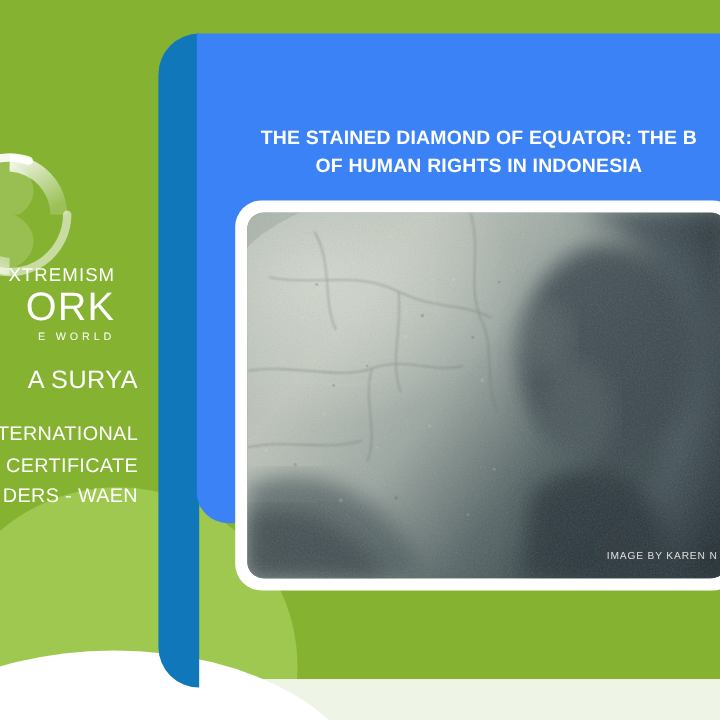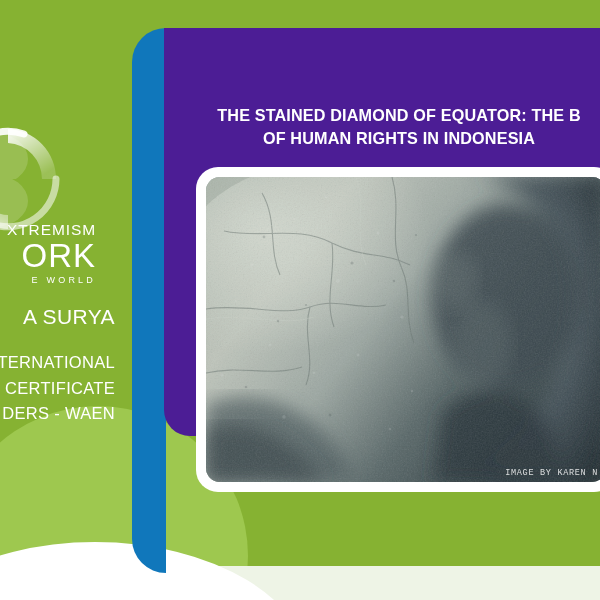--- a/index.html
+++ b/index.html
@@ -133,21 +133,21 @@
     border-radius: 34px 0 0 34px;
   }
 
   
   #content-panel {
     position: absolute;
     left: 164px;
     top: 28px;
     width: 436px;
     height: 408px;
-    background: #4c1d95;
+    background: #3b82f6;
     border-radius: 0 0 0 26px;
   }
 
   
   #slide-title {
     position: absolute;
     left: 0;
     top: 76px;
     width: 470px;
     text-align: center;
@@ -180,26 +180,25 @@
     overflow: hidden;
     background: #8ea09c;
   }
   .photo-layer {
     position: absolute;
     inset: 0;
   }
   #photo-caption {
     position: absolute;
     right: 8px;
-    bottom: 4px;
+    bottom: 14px;
     color: rgba(255,255,255,0.82);
     font-size: 8.5px;
     letter-spacing: 0.7px;
     white-space: nowrap;
-    font-family: Liberation Mono, monospace;
   }
 </style>
 </head>
 <body>
 
 <div id="slide">
 
   <div class="bg-circle-light"></div>
   <div class="bg-bottom-wash"></div>
   <div class="bg-bottom-wash2"></div>

